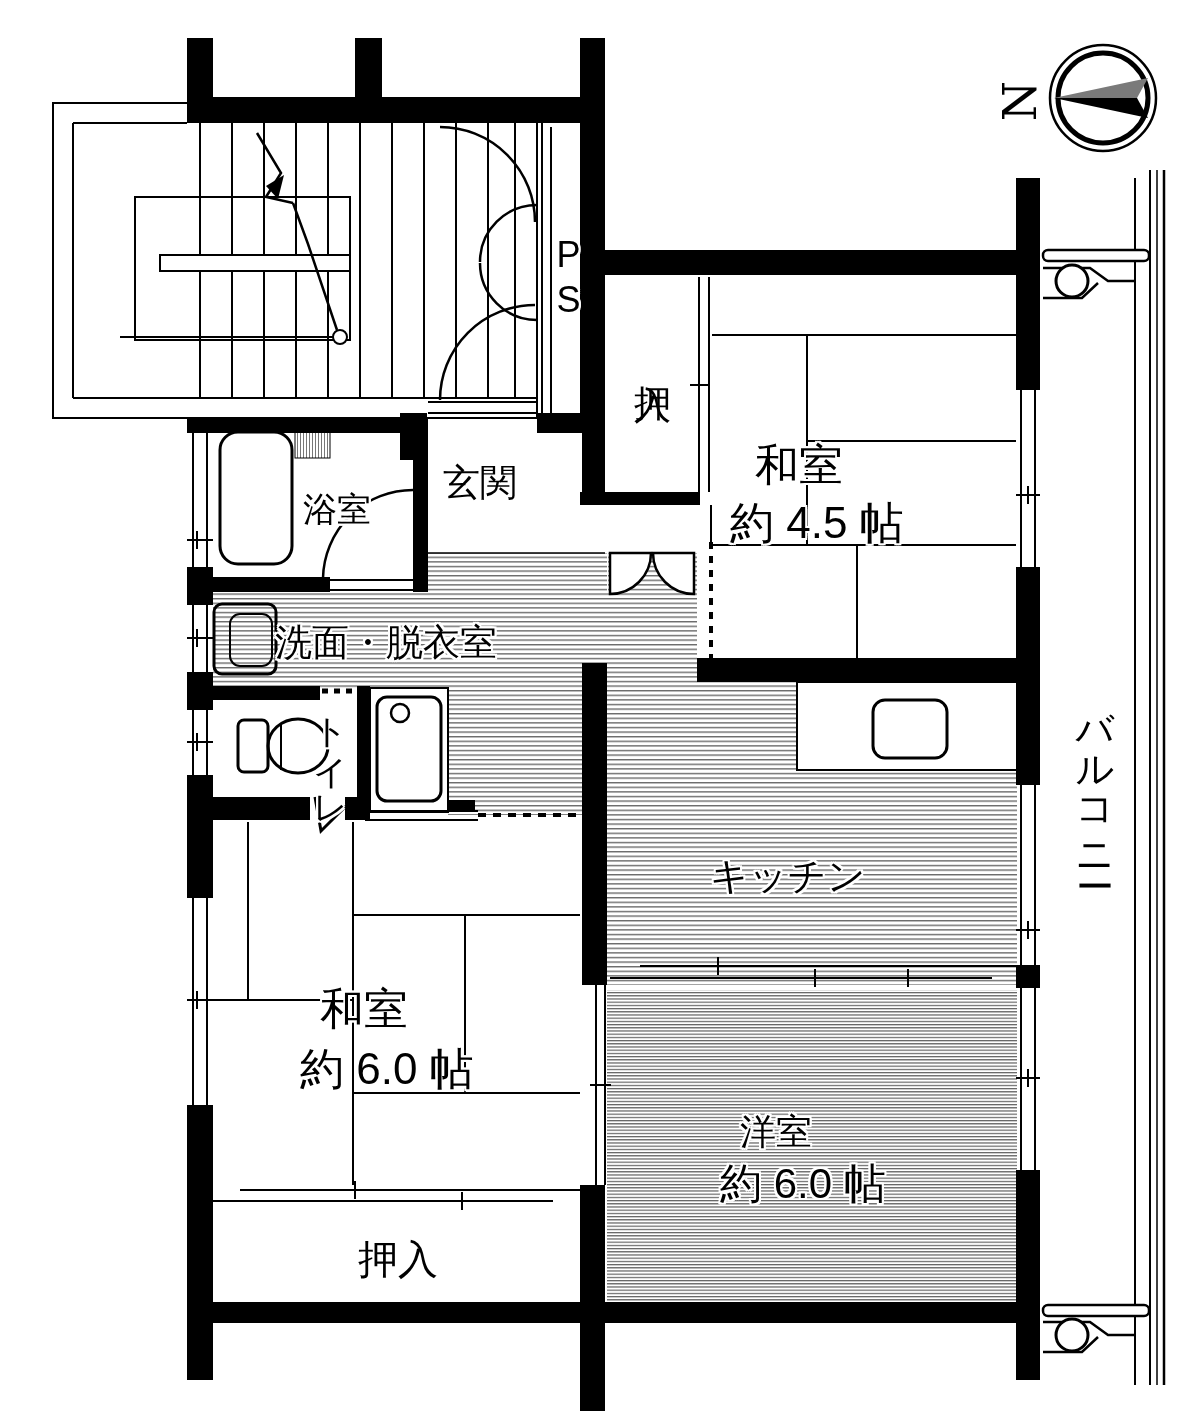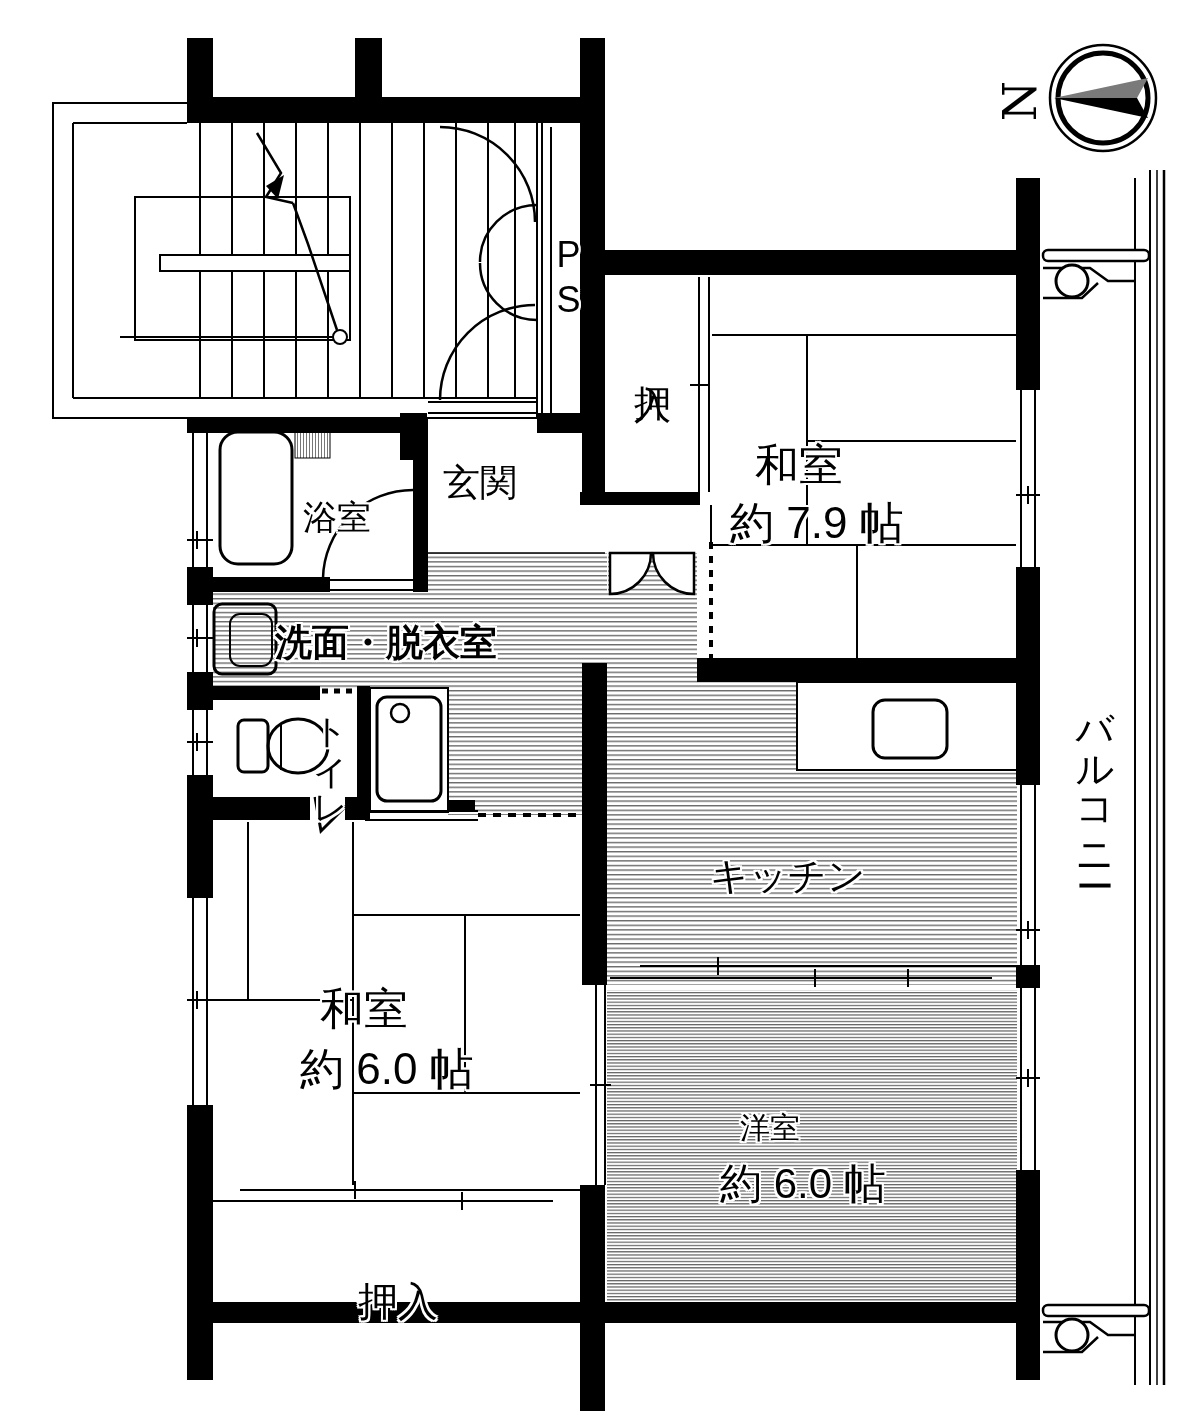--- a/index.html
+++ b/index.html
@@ -187,36 +187,36 @@
     <polygon points="1054,98 1137,98 1148,118" fill="#000000"></polygon>
   </g>
 </svg>
 
 <div class="lbl vert" style="left:547px;top:234px;font-size:36px;letter-spacing:4px;">PS</div>
 
 <div class="lbl" style="left:1000px;top:74px;font-size:46px;font-family:'DejaVu Serif',serif;transform:rotate(-90deg);">N</div>
 
 <div class="lbl" style="left:443px;top:458px;font-size:37px;text-align:center;">玄関</div>
 
-<div class="lbl" style="left:303px;top:487px;font-size:34px;margin-top:8px;">浴室</div>
+<div class="lbl" style="left:303px;top:487px;font-size:34px;">浴室</div>
 
 <div class="lbl vert" style="left:627px;top:356px;font-size:37px;">押入</div>
 
 <div class="lbl ctr" style="left:755px;top:436px;width:200px;font-size:44px;">和室</div>
-<div class="lbl ctr" style="left:730px;top:494px;width:250px;font-size:44px;">約 7.9 帖</div>
-
-<div class="lbl" style="left:275px;top:618px;font-size:37px;font-weight:bold;">洗面・脱衣室</div>
+<div class="lbl ctr" style="left:730px;top:494px;width:250px;font-size:44px;">約 4.5 帖</div>
+
+<div class="lbl" style="left:275px;top:618px;font-size:37px;">洗面・脱衣室</div>
 
 <div class="lbl vert" style="left:308px;top:694px;font-size:34px;">トイレ</div>
 
 <div class="lbl ctr" style="left:710px;top:851px;width:205px;font-size:38px;">キッチン</div>
 
 <div class="lbl ctr" style="left:320px;top:980px;width:200px;font-size:44px;">和室</div>
 <div class="lbl ctr" style="left:300px;top:1040px;width:250px;font-size:44px;">約 6.0 帖</div>
 
-<div class="lbl ctr" style="left:740px;top:1108px;width:200px;font-size:30px;">洋室</div>
+<div class="lbl ctr" style="left:740px;top:1108px;width:200px;font-size:36px;">洋室</div>
 <div class="lbl ctr" style="left:720px;top:1156px;width:250px;font-size:42px;">約 6.0 帖</div>
 
-<div class="lbl" style="left:358px;top:1232px;font-size:40px;margin-top:42px;">押入</div>
+<div class="lbl" style="left:358px;top:1232px;font-size:40px;">押入</div>
 
 <div class="lbl vert" style="left:1069px;top:686px;font-size:38px;letter-spacing:2px;">バルコニー</div>
 
 </div>
 
 </body></html>

